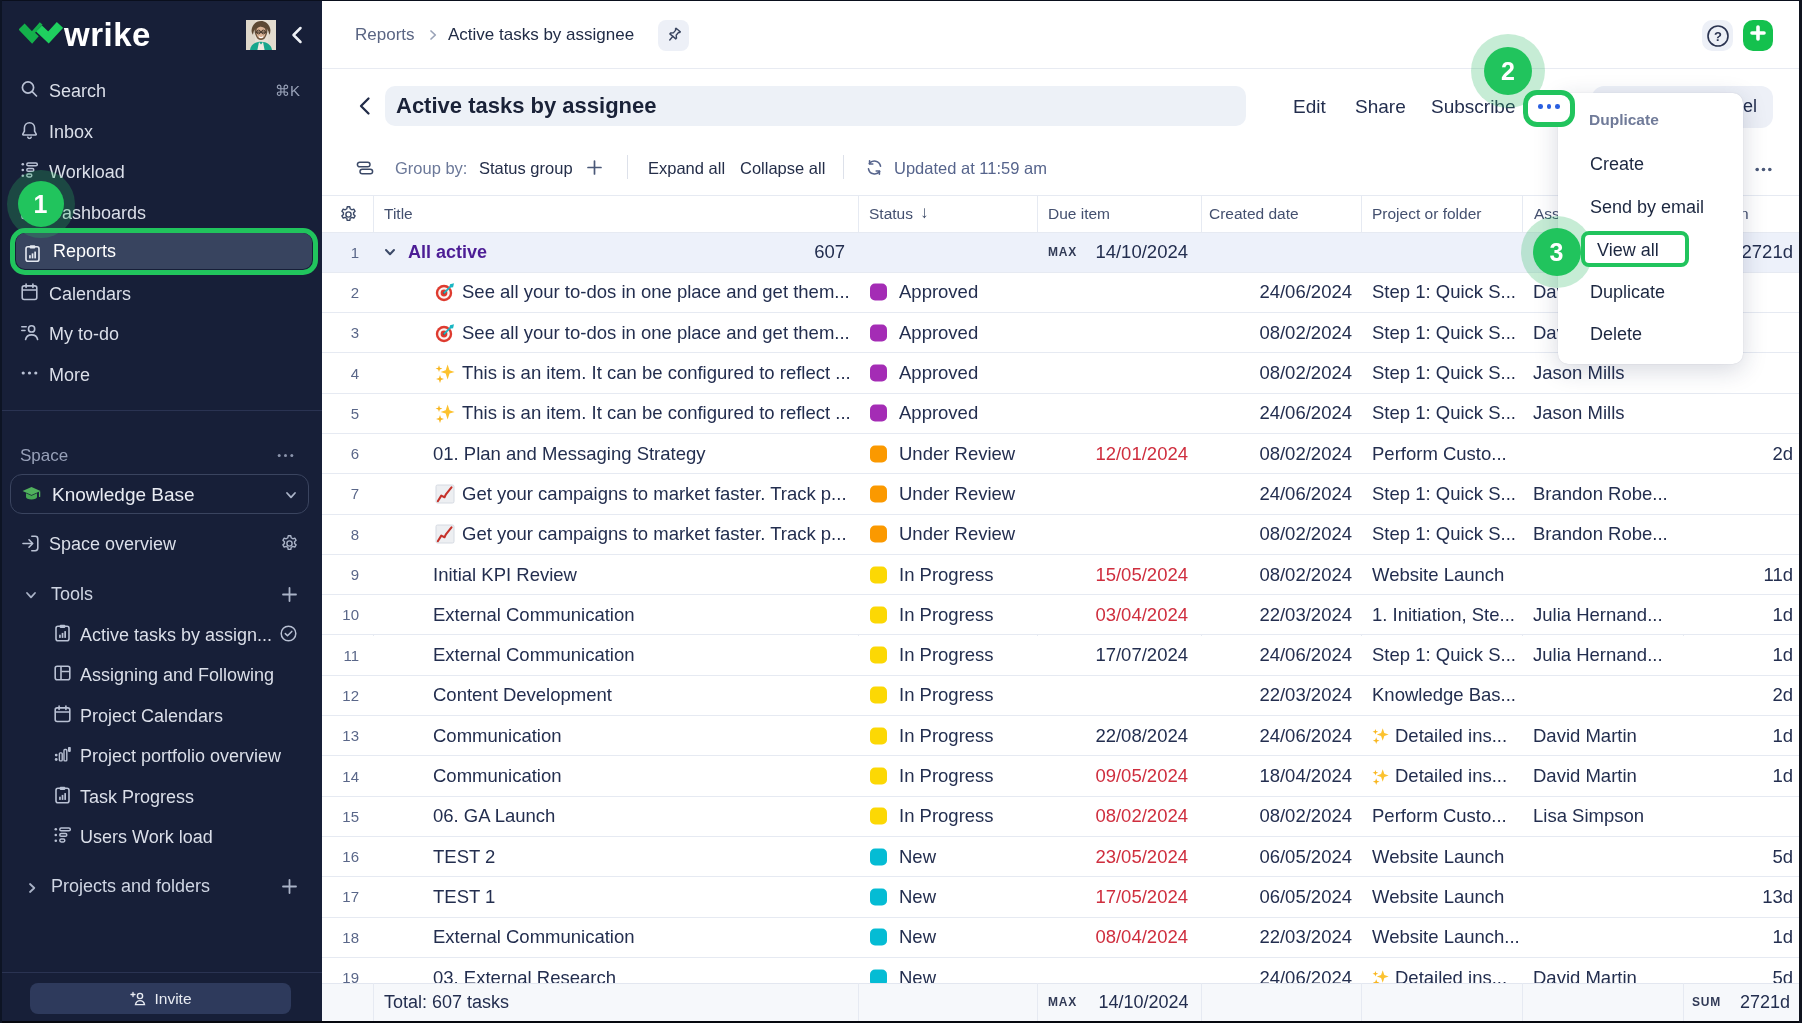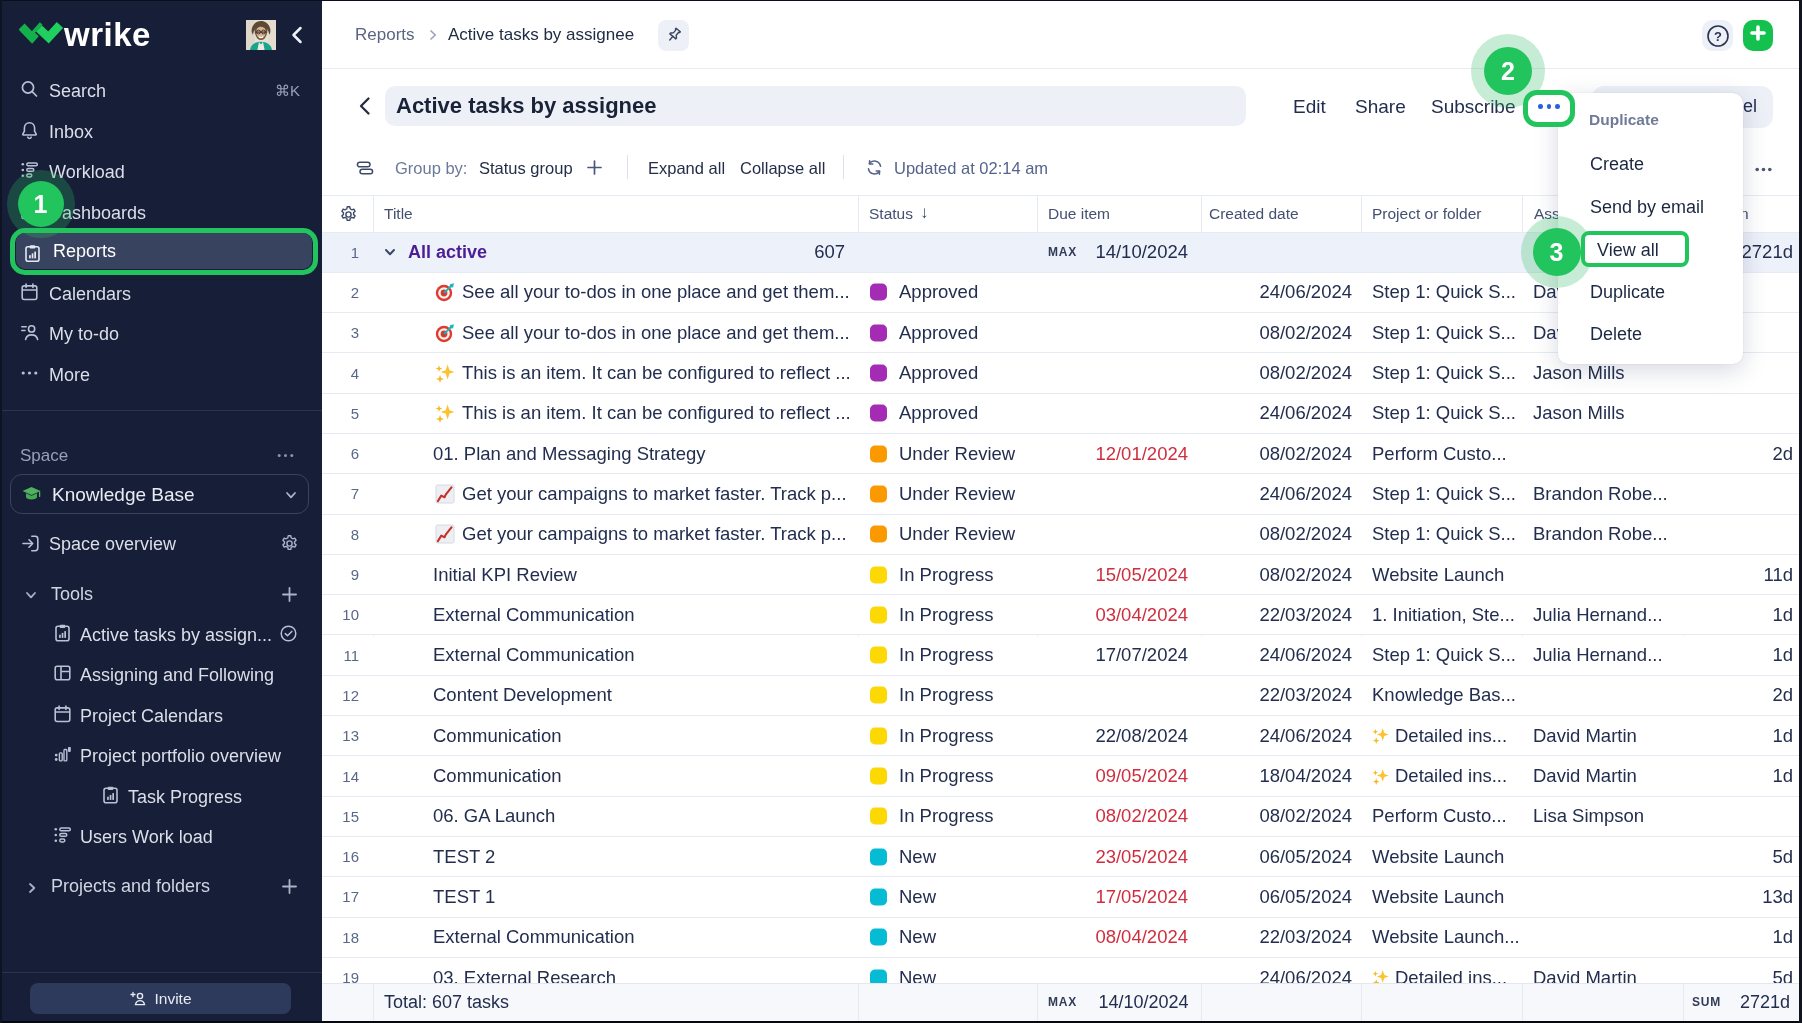--- a/index.html
+++ b/index.html
@@ -190,21 +190,21 @@
     <div class="navrow toolrow" style="top:736px;">
       <span class="ic"><svg width="19" height="19" viewBox="0 0 19 19" fill="none" xmlns="http://www.w3.org/2000/svg">
           <circle cx="3.2" cy="15" r="1.4" fill="#b9c1d4"></circle>
           <circle cx="3.2" cy="10.6" r="1.4" fill="#b9c1d4"></circle>
           <rect x="6.4" y="8.4" width="2.8" height="8" rx="0.8" stroke="#b9c1d4" stroke-width="1.4"></rect>
           <rect x="11" y="5" width="2.8" height="11.4" rx="0.8" stroke="#b9c1d4" stroke-width="1.4"></rect>
           <rect x="15" y="2.4" width="2.8" height="5" rx="0.8" fill="#b9c1d4"></rect>
         </svg></span>
       <span class="tx">Project portfolio overview</span>
     </div>
-    <div class="navrow toolrow" style="top:776.5px;margin-left:48px;">
+    <div class="navrow toolrow" style="top:776.5px;">
       <span class="ic"><svg width="19" height="19" viewBox="0 0 19 19" fill="none" xmlns="http://www.w3.org/2000/svg">
           <rect x="3" y="2.8" width="13" height="14.5" rx="2" stroke="#b9c1d4" stroke-width="1.6"></rect>
           <rect x="6.7" y="1.2" width="5.6" height="3.2" rx="1" fill="#b9c1d4"></rect>
           <rect x="6.1" y="11.2" width="1.7" height="3.2" fill="#b9c1d4"></rect>
           <rect x="8.7" y="9.4" width="1.7" height="5" fill="#b9c1d4"></rect>
           <rect x="11.3" y="7.6" width="1.7" height="6.8" fill="#b9c1d4"></rect>
         </svg></span>
       <span class="tx">Task Progress</span>
     </div>
     <div class="navrow toolrow" style="top:817px;">
@@ -284,21 +284,21 @@
     <div class="abs" style="left:305px;top:155px;width:1px;height:24px;background:#dde1ea;"></div>
     <div class="abs" style="left:326px;top:159px;color:#242e49;font-size:16.5px;">Expand all</div>
     <div class="abs" style="left:418px;top:159px;color:#242e49;font-size:16.5px;">Collapse all</div>
     <div class="abs" style="left:521px;top:155px;width:1px;height:24px;background:#dde1ea;"></div>
     <div class="abs" style="left:543px;top:158px;"><svg width="19" height="19" viewBox="0 0 19 19" fill="none" xmlns="http://www.w3.org/2000/svg">
         <path d="M15.5 8.2A6.2 6.2 0 0 0 4.3 5.7" stroke="#56648c" stroke-width="1.6" stroke-linecap="round"></path>
         <path d="M4.6 2.8v3.2h3.2" stroke="#56648c" stroke-width="1.6" stroke-linecap="round" stroke-linejoin="round"></path>
         <path d="M3.5 10.8a6.2 6.2 0 0 0 11.2 2.5" stroke="#56648c" stroke-width="1.6" stroke-linecap="round"></path>
         <path d="M14.4 16.2V13h-3.2" stroke="#56648c" stroke-width="1.6" stroke-linecap="round" stroke-linejoin="round"></path>
       </svg></div>
-    <div class="abs" style="left:572px;top:159px;color:#56648c;font-size:16.5px;">Updated at 02:14 am</div>
+    <div class="abs" style="left:572px;top:159px;color:#56648c;font-size:16.5px;">Updated at 11:59 am</div>
     <div class="abs" style="left:1432px;top:160px;"><svg width="19" height="19" viewBox="0 0 19 19" fill="none" xmlns="http://www.w3.org/2000/svg">
         <circle cx="3.2" cy="9.5" r="1.8" fill="#4a5878"></circle>
         <circle cx="9.5" cy="9.5" r="1.8" fill="#4a5878"></circle>
         <circle cx="15.8" cy="9.5" r="1.8" fill="#4a5878"></circle>
       </svg></div>
     <div class="abs" style="left:0;top:195px;width:1480px;height:1px;background:#e6eaf2;"></div>
   </div>
 <div id="tbl">
     <div class="abs" style="left:0;top:0;width:1480px;height:36.5px;background:#fff;border-bottom:1px solid #e6eaf2;"></div>
     <div class="abs" style="left:17px;top:9px;"><svg width="19" height="19" viewBox="0 0 19 19" fill="none" xmlns="http://www.w3.org/2000/svg">

